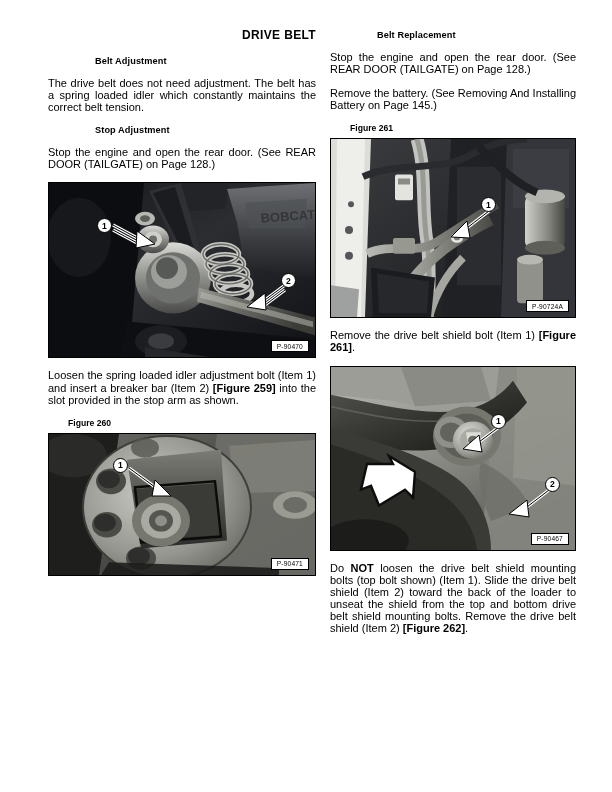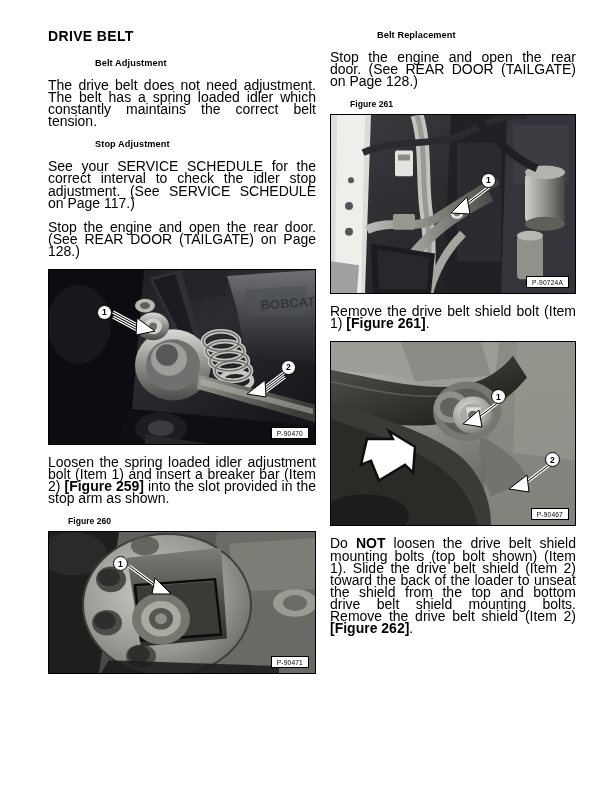--- a/index.html
+++ b/index.html
@@ -11,29 +11,30 @@
     position:relative;
     overflow:hidden;
   }
   .page { position:absolute; inset:0; }
 
   .col { position:absolute; top:28px; width:268px; }
   .col-left  { left:48px; }
   .col-right { left:330px; width:246px; }
 
   h1.section-title {
-    font-size:14px; font-weight:bold; letter-spacing:0.35px;
+    font-size:12px; font-weight:bold; letter-spacing:0.35px;
     margin-bottom:14px;
+    text-align:right;
   }
   h2.sub-title {
     font-size:9.2px; font-weight:bold; letter-spacing:0.1px;
     margin-bottom:11px; margin-top:2px;padding-left:47px;
   }
   p.body {
-    font-size:14px; line-height:12.1px; text-align:justify;
+    font-size:11px; line-height:12.1px; text-align:justify;
     margin-bottom:12px;
   }
   p.body b { font-weight:bold; }
 
   .fig-caption {
     font-size:8.6px; font-weight:bold; margin-bottom:5px; margin-top:2px;padding-left:20px;
   }
 
   
   .figure { position:relative; width:100%; overflow:hidden;
@@ -78,21 +79,20 @@
   <div class="col col-left">
 
     <h1 class="section-title">DRIVE BELT</h1>
 
     <h2 class="sub-title">Belt Adjustment</h2>
 
     <p class="body">The drive belt does not need adjustment. The belt has a spring loaded idler which constantly maintains the correct belt tension.</p>
 
     <h2 class="sub-title">Stop Adjustment</h2>
 
-    <p class="body">See your SERVICE SCHEDULE for the correct interval to check the idler stop adjustment. (See SERVICE SCHEDULE on Page 117.)</p>
 
     <p class="body">Stop the engine and open the rear door. (See REAR DOOR (TAILGATE) on Page 128.)</p>
 
 
     <div class="figure fig-259">
       <div class="photo">
         <svg viewBox="0 0 266 176" preserveAspectRatio="none" width="100%" height="100%">
           <defs>
             <linearGradient id="g259bg" x1="0" y1="0" x2="1" y2="1">
               <stop offset="0%" stop-color="#15161a"></stop>
@@ -256,20 +256,21 @@
 
 
   </div>
 
   <div class="col col-right">
 
     <h2 class="sub-title">Belt Replacement</h2>
 
     <p class="body">Stop the engine and open the rear door. (See REAR DOOR (TAILGATE) on Page 128.)</p>
 
+    <p class="body">Remove the battery. (See Removing And Installing Battery on Page 145.)</p>
 
     <div class="fig-caption">Figure 261</div>
 
     <div class="figure fig-261">
       <div class="photo">
         <svg viewBox="0 0 244 180" preserveAspectRatio="none" width="100%" height="100%">
           <defs>
             <linearGradient id="g261bg" x1="0" y1="0" x2="1" y2="1">
               <stop offset="0%" stop-color="#3c3d40"></stop>
               <stop offset="100%" stop-color="#17181a"></stop>

